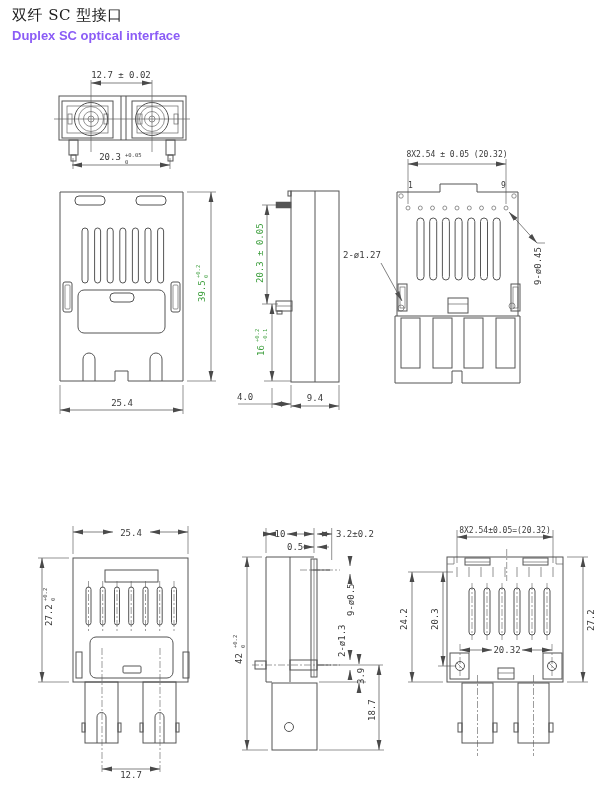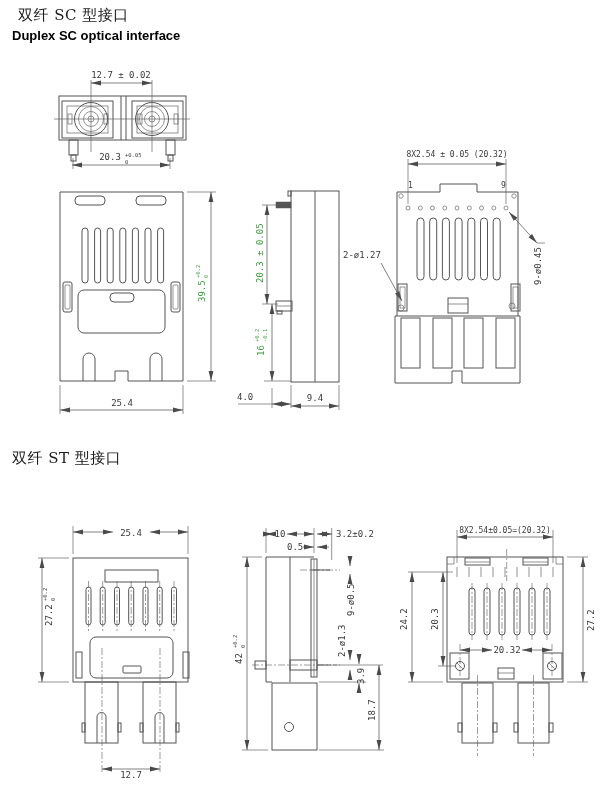--- a/index.html
+++ b/index.html
@@ -1,41 +1,40 @@
 <!DOCTYPE html>
 <html><head>
 <meta charset="utf-8">
 <style>
   html,body{margin:0;padding:0;background:#fff;}
   .page{position:relative;width:603px;height:785px;background:#fff;overflow:hidden;
         font-family:"Liberation Sans",sans-serif;}
   .title-zh{position:absolute;font-family:"DejaVu Serif",serif;font-size:15px;color:#1b1b1b;letter-spacing:.5px;white-space:nowrap;}
-  .title-en{position:absolute;font-size:13px;font-weight:600;color:#000000;white-space:nowrap;}
+  .title-en{position:absolute;font-size:13px;font-weight:600;color:#8b5cf6;white-space:nowrap;}
   svg{position:absolute;left:0;top:0;}
   .ln{stroke:#555;fill:none;stroke-width:1;}
   .lnf{stroke:#555;fill:#555;stroke-width:.5;}
   .thin{stroke:#666;fill:none;stroke-width:.7;}
   .cl{stroke:#5a5a5a;fill:none;stroke-width:.6;stroke-dasharray:7 2 2 2;}
   .ext{stroke:#4a4a4a;fill:none;stroke-width:.6;}
   .dim{stroke:#4a4a4a;fill:none;stroke-width:.7;marker-start:url(#arr);marker-end:url(#arr);}
   .dime{stroke:#4a4a4a;fill:none;stroke-width:.7;marker-end:url(#arr);}
   .dt{font-family:"DejaVu Sans Mono",monospace;font-size:9px;fill:#3a3a3a;}
   .dts{font-family:"DejaVu Sans Mono",monospace;font-size:8px;fill:#3a3a3a;}
   .tol{font-family:"DejaVu Sans Mono",monospace;font-size:5.5px;fill:#3a3a3a;}
   .grn{fill:#3c9e3c;}
   .mid{text-anchor:middle;}
 </style>
 </head>
 <body>
 
 <div class="page">
 
-  <div class="title-zh" style="left:18px;top:6px">双纤 SC 型接口</div>
+  <div class="title-zh" style="left:12px;top:6px">双纤 SC 型接口</div>
   <div class="title-en" style="left:12px;top:28px">Duplex SC optical interface</div>
-  <div class="title-zh" style="left:12px;top:449px">双纤 ST 型接口</div>
 
   <svg width="603" height="785" viewBox="0 0 603 785">
     <defs>
       <marker id="arr" markerWidth="11" markerHeight="8" refX="10" refY="3" orient="auto-start-reverse" markerUnits="userSpaceOnUse">
         <path d="M0,0.6 L10,3 L0,5.4 z" fill="#4a4a4a"></path>
       </marker>
     </defs>
 
     <g>
       <rect class="ln" x="59" y="96" width="127" height="44"></rect>

